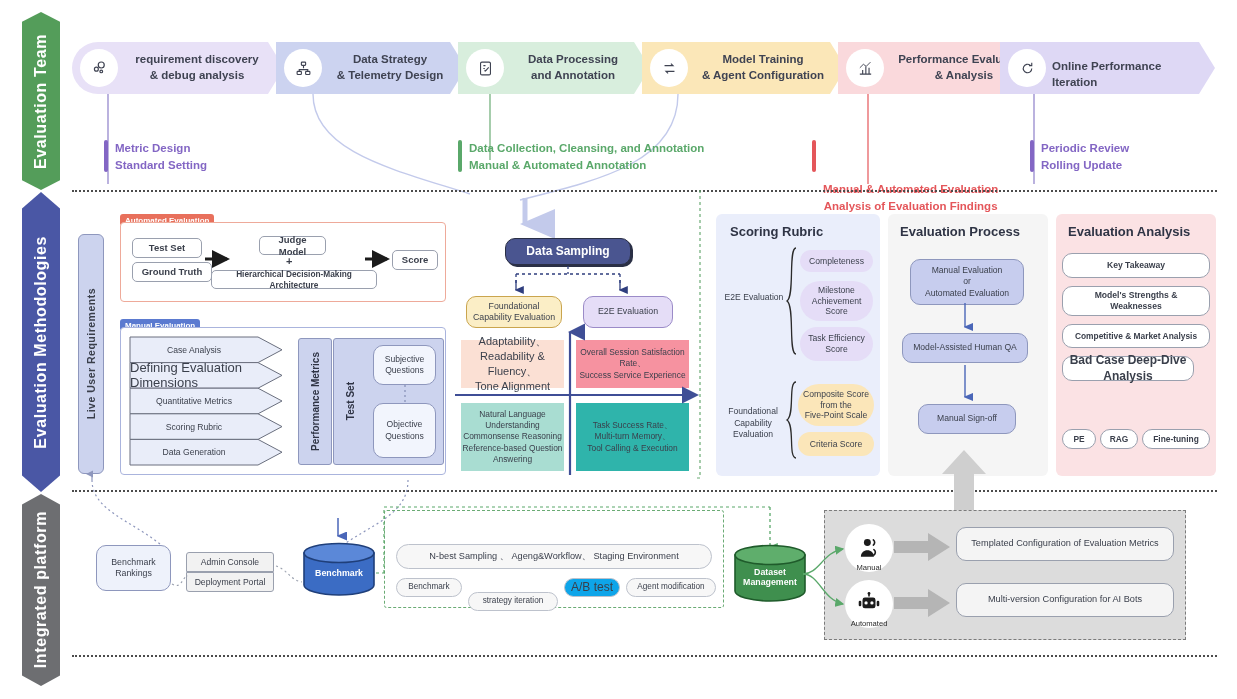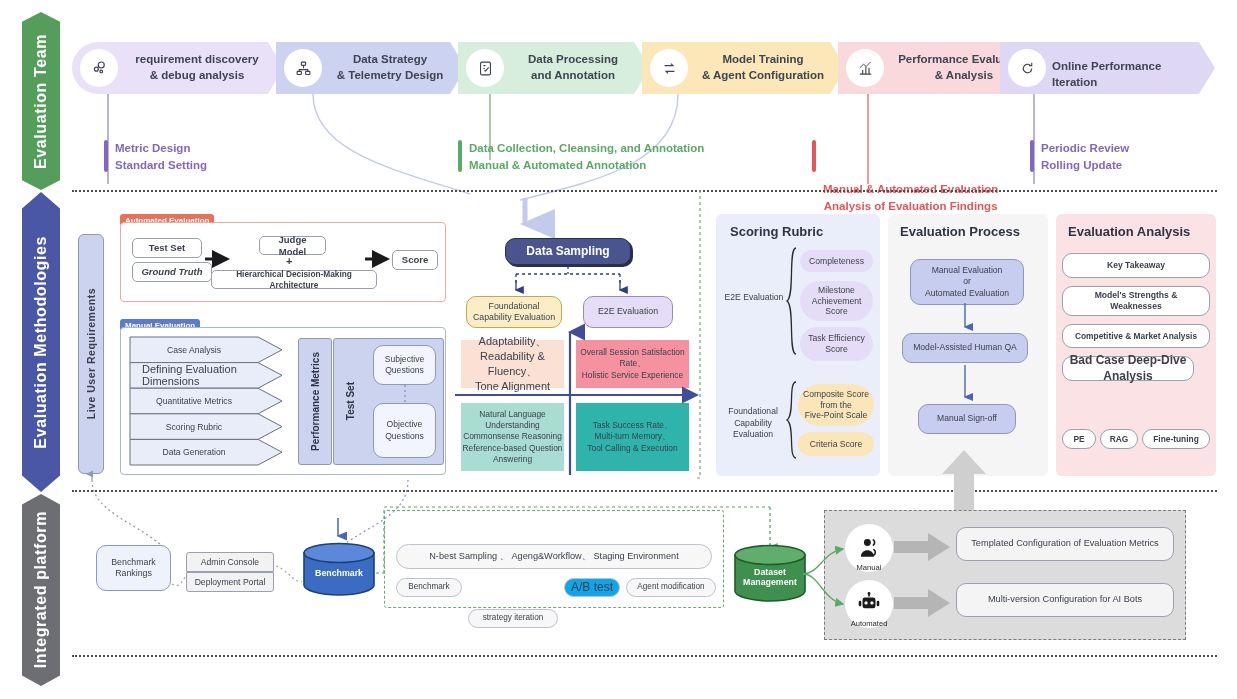--- a/index.html
+++ b/index.html
@@ -197,21 +197,21 @@
   </div>
 
   <div class="abs" style="left:120px; top:208px;">
     <span class="tag" style="background:#e8705c;">Automated Evaluation</span>
   </div>
   <div class="abs" style="left:120px; top:222px; width:326px; height:80px; border:1px solid #eeaa9a; border-radius:4px; background:#fff;"></div>
 
   <div class="abs box" style="left:132px; top:238px; width:70px; height:20px; font-weight:700;">
     <span>Test Set</span>
   </div>
-  <div class="abs box" style="left:132px; top:262px; width:80px; height:20px; font-weight:700;font-style:italic;">
+  <div class="abs box" style="left:132px; top:262px; width:80px; height:20px; font-weight:700;">
     <span>Ground Truth</span>
   </div>
   <div class="abs box" style="left:259px; top:236px; width:67px; height:19px; font-weight:700;">
     <span>Judge Model</span>
   </div>
   <div class="abs" style="left:286px; top:255px; font-size:11px; font-weight:700; color:#3a3f4b;">
     <span>+</span>
   </div>
   <div class="abs box" style="left:211px; top:270px; width:166px; height:19px; font-weight:700; font-size:8.3px;">
     <span>Hierarchical Decision-Making Architecture</span>
@@ -239,21 +239,21 @@
       <path d="M0 0 H128 L152 12.8 L128 25.6 H0 Z"></path>
       <path d="M0 25.6 H128 L152 38.4 L128 51.2 H0 Z"></path>
       <path d="M0 51.2 H128 L152 64 L128 76.8 H0 Z"></path>
       <path d="M0 76.8 H128 L152 89.6 L128 102.4 H0 Z"></path>
       <path d="M0 102.4 H128 L152 115.2 L128 128 H0 Z"></path>
     </g>
   </svg>
   <div class="abs" style="left:130px; top:337px; width:128px; height:25.6px; display:flex;align-items:center;justify-content:center;font-size:8.6px;">
     <span>Case Analysis</span>
     </div>
-  <div class="abs" style="left:142px; top:362.6px; width:132px; height:25.6px; display:flex;align-items:center;justify-content:center;font-size:11px;">
+  <div class="abs" style="left:130px; top:362.6px; width:132px; height:25.6px; display:flex;align-items:center;justify-content:center;font-size:13px;">
     <span>Defining Evaluation Dimensions</span>
     </div>
   <div class="abs" style="left:130px; top:388.2px; width:128px; height:25.6px; display:flex;align-items:center;justify-content:center;font-size:8.6px;">
     <span>Quantitative Metrics</span>
     </div>
   <div class="abs" style="left:130px; top:413.8px; width:128px; height:25.6px; display:flex;align-items:center;justify-content:center;font-size:8.6px;">
     <span>Scoring Rubric</span>
     </div>
   <div class="abs" style="left:130px; top:439.4px; width:128px; height:25.6px; display:flex;align-items:center;justify-content:center;font-size:8.6px;">
     <span>Data Generation</span>
@@ -313,21 +313,21 @@
   </div>
 
   <div class="abs" style="left:461px; top:340px; width:103px; height:48px; background:#fbe0d4; display:flex;align-items:center;justify-content:center;text-align:center;font-size:11px;line-height:1.35;">
     <span class="pre">Adaptability、
 Readability &amp; Fluency、
 Tone Alignment</span>
   </div>
   <div class="abs" style="left:576px; top:340px; width:113px; height:48px; background:#f692a0; display:flex;align-items:center;justify-content:center;text-align:center;font-size:8.4px;line-height:1.35;">
     <span class="pre">Overall Session Satisfaction
 Rate、
-Holistic Service Experience</span>
+Success Service Experience</span>
   </div>
   <div class="abs" style="left:461px; top:403px; width:103px; height:68px; background:#a9ddd2; display:flex;align-items:center;justify-content:center;text-align:center;font-size:8.4px;line-height:1.35;">
     <span class="pre">Natural Language
 Understanding
 Commonsense Reasoning
 Reference-based Question
 Answering</span>
   </div>
   <div class="abs" style="left:576px; top:403px; width:113px; height:68px; background:#2fb4ab; display:flex;align-items:center;justify-content:center;text-align:center;font-size:8.4px;line-height:1.35;">
     <span class="pre">Task Success Rate、
@@ -492,21 +492,21 @@
     <path d="M8 0 V 18" stroke="#4a66b8" stroke-width="1.5" marker-end="url(#ahb)" fill="none"></path>
   </svg>
 
   <div class="abs" style="left:384px; top:510px; width:340px; height:98px; border:1.2px dashed #6aab74; border-radius:3px;"></div>
   <div class="abs pill" style="left:396px; top:544px; width:316px; height:25px; background:#f7f7f7; border:1px solid #bdc2cc; font-size:9.2px;">
     <span>N-best Sampling 、 Ageng&amp;Workflow、 Staging Environment</span>
     </div>
   <div class="abs pill" style="left:396px; top:578px; width:66px; height:19px; background:#f7f7f7; border:1px solid #bdc2cc; font-size:8.2px;">
     <span>Benchmark</span>
     </div>
-  <div class="abs pill" style="left:468px; top:609px; width:90px; height:19px; background:#f7f7f7; border:1px solid #bdc2cc; font-size:8.2px;">
+  <div class="abs pill" style="left:468px; top:592px; width:90px; height:19px; background:#f7f7f7; border:1px solid #bdc2cc; font-size:8.2px;">
     <span>strategy iteration</span>
     </div>
   <div class="abs pill" style="left:564px; top:578px; width:56px; height:19px; background:#0ea5e9; border:1px solid #bdc2cc; font-size:12px;">
     <span>A/B test</span>
     </div>
   <div class="abs pill" style="left:626px; top:578px; width:90px; height:19px; background:#f7f7f7; border:1px solid #bdc2cc; font-size:8.2px;">
     <span>Agent modification</span>
     </div>
 
   <svg class="abs" style="left:370px; top:495px; width:400px; height:80px;">

